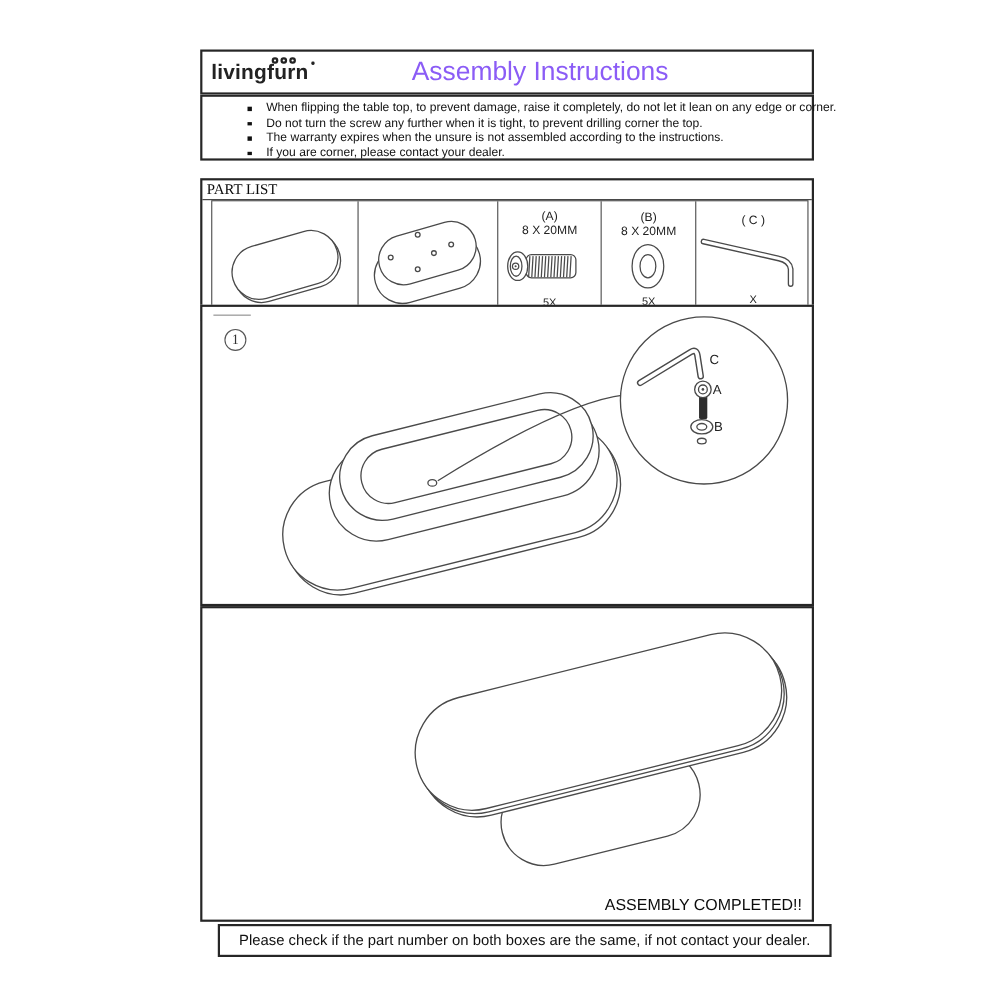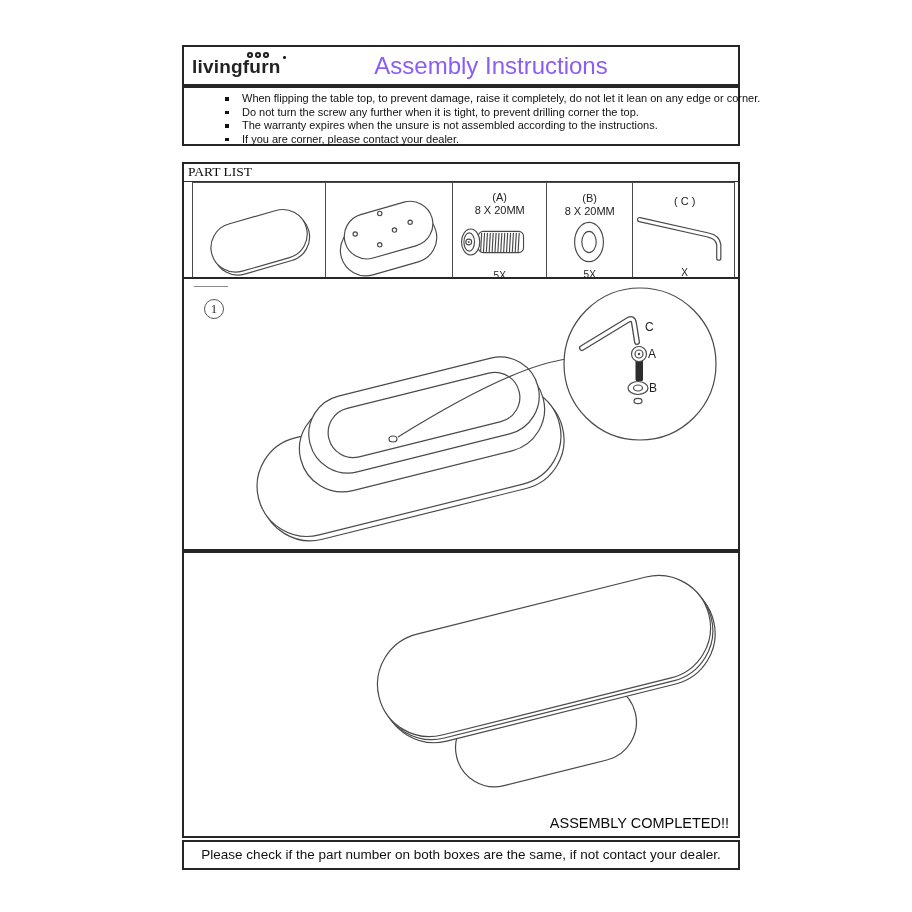--- a/index.html
+++ b/index.html
@@ -45,21 +45,21 @@
   .draw{position:absolute;left:0;top:0;width:100%;height:100%;}
   svg .ln{fill:#fff;stroke:#4a4a4a;stroke-width:1.2;}
   svg .ln-n{fill:none;stroke:#4a4a4a;stroke-width:1.2;}
   svg text{font-family:"Liberation Sans",sans-serif;font-size:12px;fill:#222;}
 
   .completed{position:absolute;right:9px;bottom:5px;font-family:Liberation Sans, sans-serif;
              font-size:14.5px;color:#0b0b0b;}
 
   
   .footer{top:840px;height:30px;border:2px solid #262626;text-align:center;
-          font-size:13.5px;line-height:26px;color:#111;}
+          font-size:13.5px;line-height:26px;color:#111;margin-left:16px;}
 </style>
 </head>
 <body>
 
 <div class="canvas">
 
   <div class="sec header">
     <div class="logo">
       <span class="logo-dots">
           <i></i>

